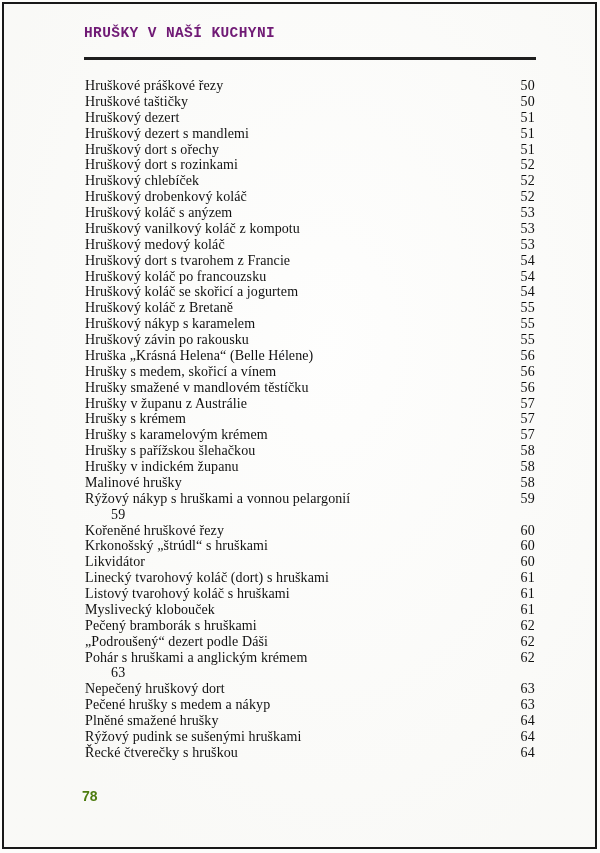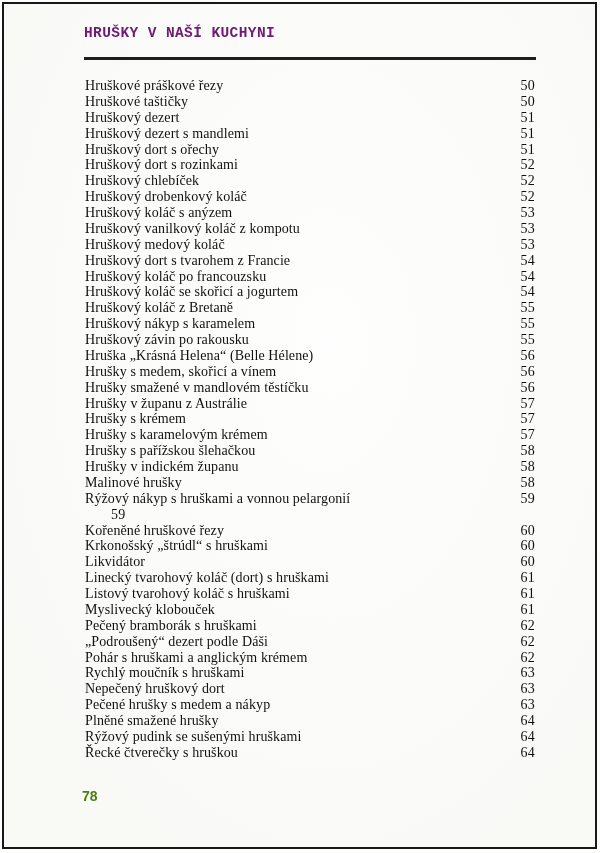--- a/index.html
+++ b/index.html
@@ -232,21 +232,20 @@
       </div>
       <div class="toc-row">
         <span class="toc-title">„Podroušený“ dezert podle Dáši</span>
         <span class="toc-page">62</span>
       </div>
       <div class="toc-row">
         <span class="toc-title">Pohár s hruškami a anglickým krémem</span>
         <span class="toc-page">62</span>
       </div>
       <div class="toc-row">
-        <span class="toc-title">Rychlý moučník s hruškami</span>
         <span class="toc-page">63</span>
       </div>
       <div class="toc-row">
         <span class="toc-title">Nepečený hruškový dort</span>
         <span class="toc-page">63</span>
       </div>
       <div class="toc-row">
         <span class="toc-title">Pečené hrušky s medem a nákyp</span>
         <span class="toc-page">63</span>
       </div>

